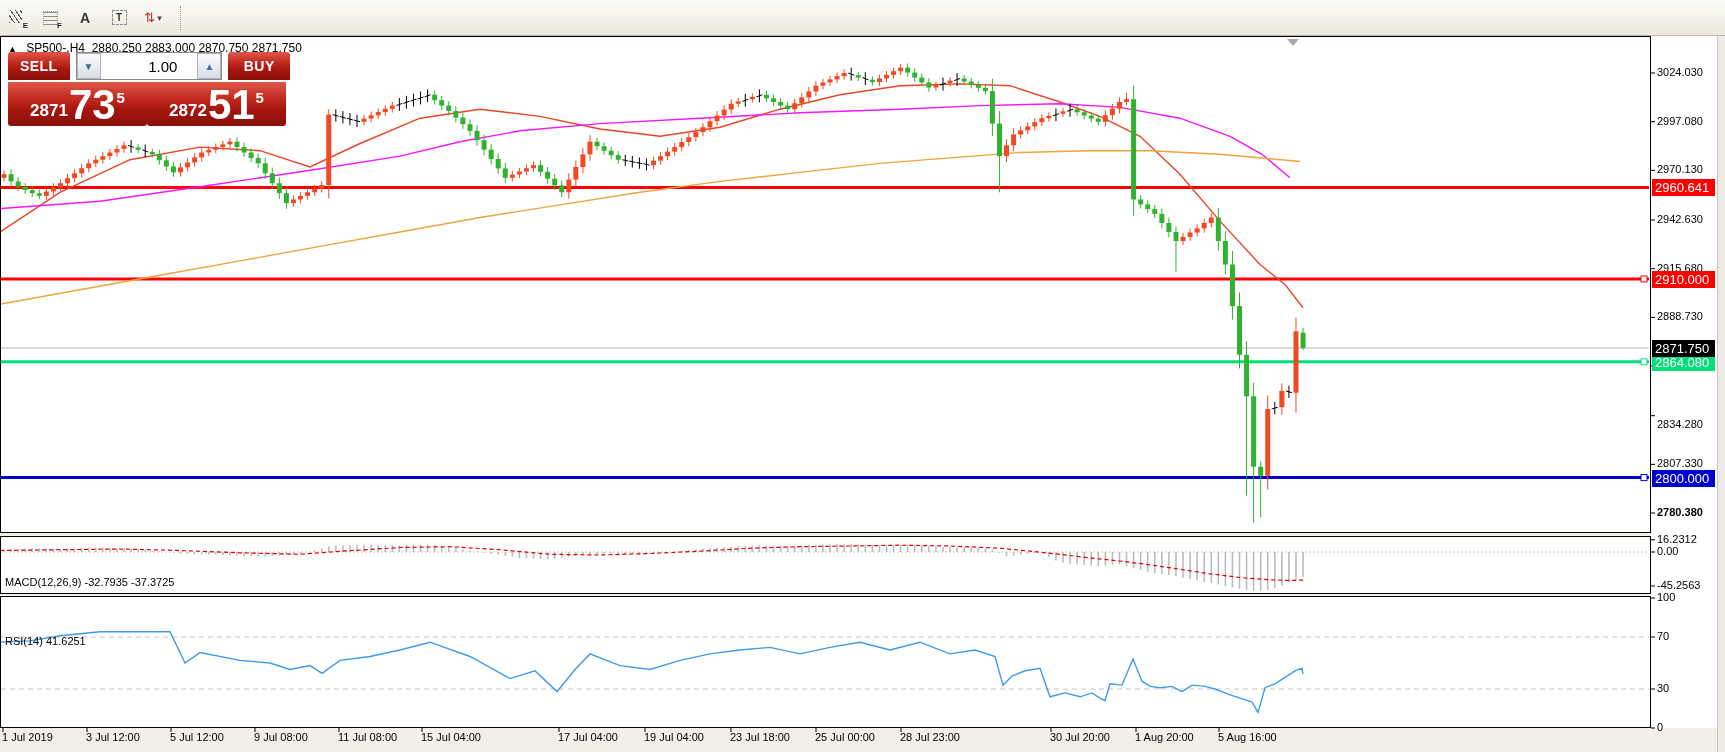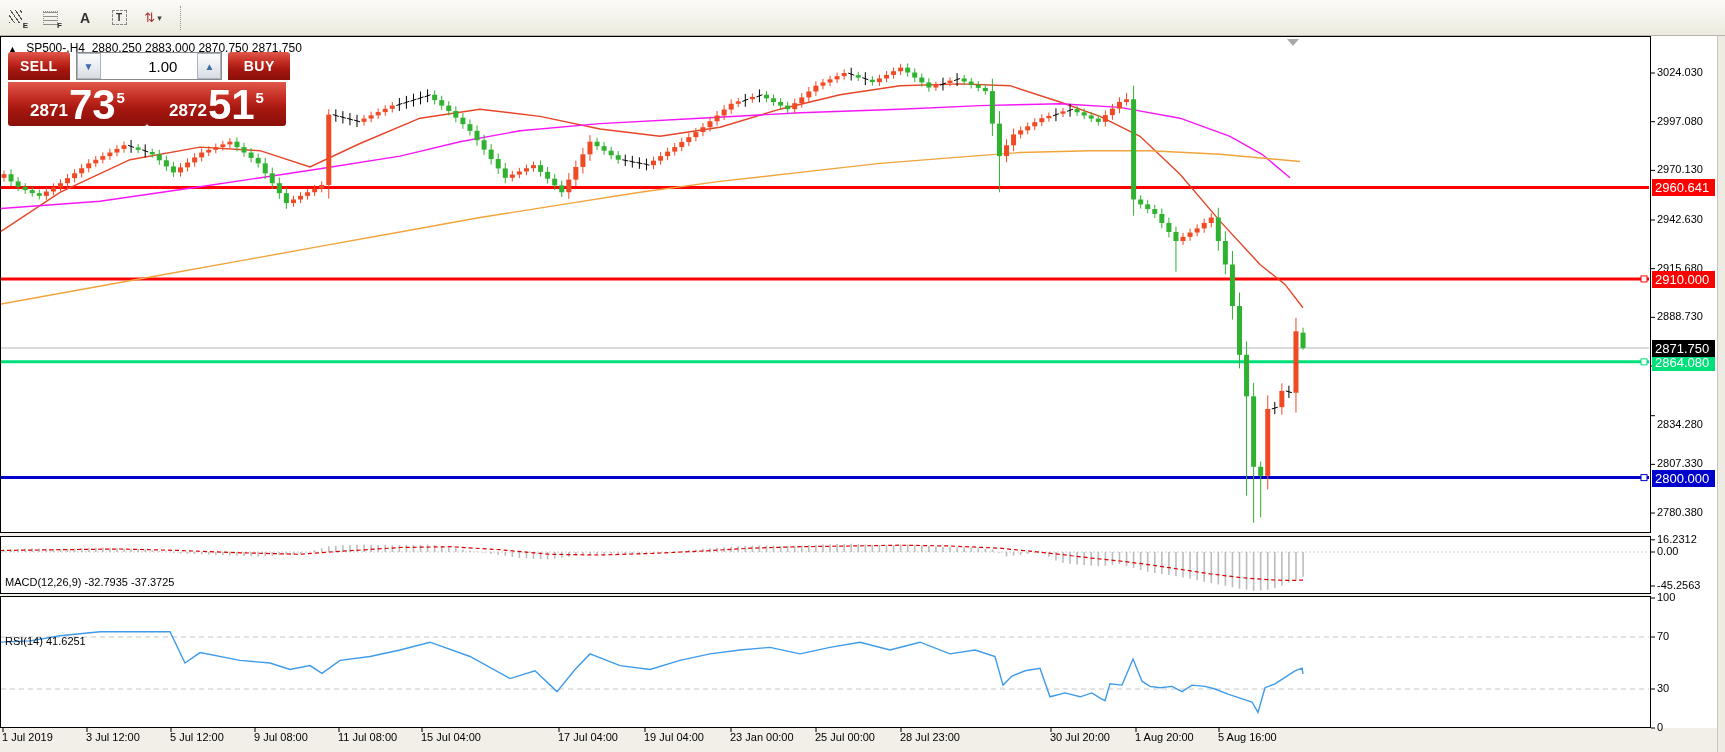--- a/index.html
+++ b/index.html
@@ -770,41 +770,41 @@
   <div id="labels">
       <div class="tick" style="top: 66px;">3024.030</div>
       <div class="tick" style="top: 114.673px;">2997.080</div>
       <div class="tick" style="top: 163.345px;">2970.130</div>
       <div class="tick" style="top: 213.011px;">2942.630</div>
       <div class="tick" style="top: 261.684px;">2915.680</div>
       <div class="tick" style="top: 310.356px;">2888.730</div>
       <div class="tick" style="top: 359.029px;">2861.780</div>
       <div class="tick" style="top: 418px;">2834.280</div>
       <div class="tick" style="top: 457.367px;">2807.330</div>
-      <div class="tick" style="top: 506.04px;">2780.380</div>
+      <div class="tick" style="top: 506.04px; font-weight: bold;">2780.380</div>
       <div class="tick" style="top: 532.81px;">16.2312</div>
       <div class="tick" style="top: 545px;">0.00</div>
       <div class="tick" style="top: 578.987px;">-45.2563</div>
       <div class="tick" style="top: 591px;">100</div>
       <div class="tick" style="top: 630px;">70</div>
       <div class="tick" style="top: 682px;">30</div>
       <div class="tick" style="top: 721px;">0</div>
       <div class="chip" style="top: 179.483px; background: rgb(255, 0, 0);">2960.641</div>
       <div class="chip" style="top: 270.942px; background: rgb(255, 0, 0);">2910.000</div>
       <div class="chip" style="top: 353.875px; background: rgb(0, 224, 122);">2864.080</div>
       <div class="chip" style="top: 469.605px; background: rgb(0, 0, 204);">2800.000</div>
       <div class="chip" style="top: 340.023px; background: rgb(0, 0, 0);">2871.750</div>
       <div class="tlabel" style="left: 2px;">1 Jul 2019</div>
       <div class="tlabel" style="left: 86px;">3 Jul 12:00</div>
       <div class="tlabel" style="left: 170px;">5 Jul 12:00</div>
       <div class="tlabel" style="left: 254px;">9 Jul 08:00</div>
       <div class="tlabel" style="left: 338px;">11 Jul 08:00</div>
       <div class="tlabel" style="left: 421px;">15 Jul 04:00</div>
       <div class="tlabel" style="left: 558px;">17 Jul 04:00</div>
       <div class="tlabel" style="left: 644px;">19 Jul 04:00</div>
-      <div class="tlabel" style="left: 730px;">23 Jan 00:00</div>
+      <div class="tlabel" style="left: 730px;">23 Jul 18:00</div>
       <div class="tlabel" style="left: 815px;">25 Jul 00:00</div>
       <div class="tlabel" style="left: 900px;">28 Jul 23:00</div>
       <div class="tlabel" style="left: 1050px;">30 Jul 20:00</div>
       <div class="tlabel" style="left: 1135px;">1 Aug 20:00</div>
       <div class="tlabel" style="left: 1218px;">5 Aug 16:00</div>
     </div>
 </div>
 
 </body></html>

